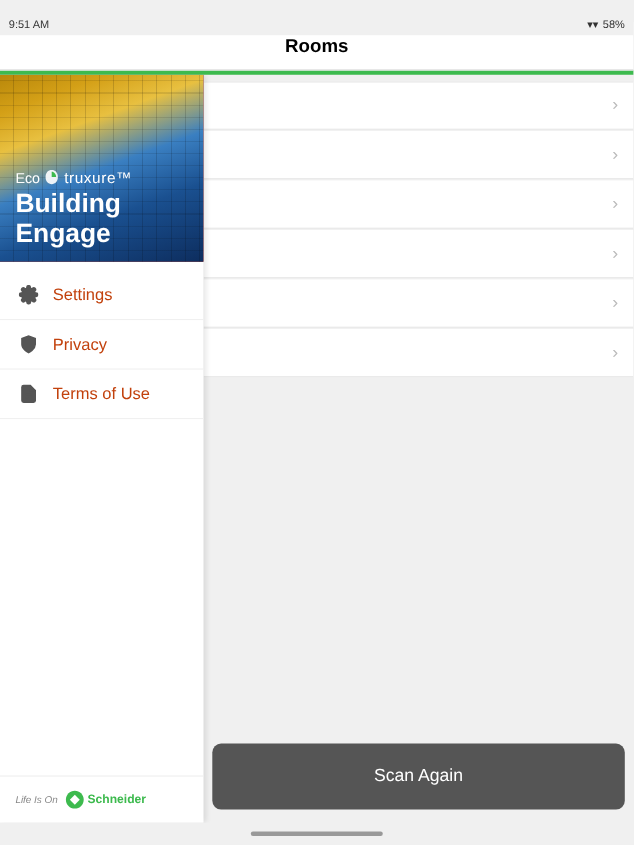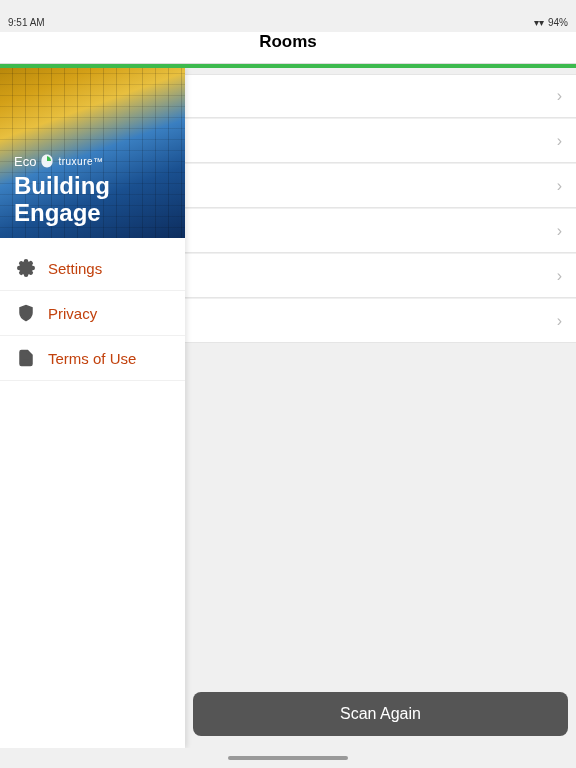--- a/index.html
+++ b/index.html
@@ -139,21 +139,21 @@
       margin-bottom: 4px;
     }
 
     .eco-text {
       font-size: 13px;
       color: #fff;
       font-weight: 500;
     }
 
     .truxure-text {
-      font-size: 10px;
+      font-size: 14px;
       color: #fff;
       font-weight: 400;
       letter-spacing: 0.5px;
     }
 
     .brand-leaf {
       width: 16px;
       height: 16px;
       display: inline-block;
     }
@@ -260,21 +260,21 @@
       color: #bbb;
       font-size: 16px;
       font-weight: 300;
     }
 
     
     .scan-again-btn {
       margin: 8px 8px 12px 8px;
       background: #555;
       border-radius: 8px;
-      height: 44px;
+      height: 60px;
       display: flex;
       align-items: center;
       justify-content: center;
       cursor: pointer;
     }
 
     .scan-again-label {
       color: #fff;
       font-size: 16px;
       font-weight: 500;
@@ -301,21 +301,21 @@
       fill: currentColor;
     }
   </style>
 </head>
 <body>
 
 <div class="status-bar">
   <span class="status-bar-left">9:51 AM</span>
   <div class="status-bar-right">
     <span class="wifi-icon">▾▾</span>
-    <span>94%</span>
+    <span>58%</span>
   </div>
 </div>
 
 <div class="app-container">
 
   <div class="nav-bar">
     <span class="nav-title">Rooms</span>
   </div>
 
   <div class="green-indicator"></div>
@@ -369,20 +369,31 @@
               <polyline points="14,2 14,8 20,8"></polyline>
               <line x1="8" y1="13" x2="16" y2="13"></line>
               <line x1="8" y1="17" x2="12" y2="17"></line>
             </svg>
           </span>
           <span class="menu-label">Terms of Use</span>
         </div>
 
       </div>
 
+      <div class="sidebar-footer">
+        <span class="life-is-on">Life Is On</span>
+        <div class="schneider-logo">
+
+          <svg width="18" height="18" viewBox="0 0 20 20">
+            <path d="M10 1 C5 1, 1 5, 1 10 C1 15, 5 19, 10 19 C15 19, 19 15, 19 10 C19 5, 15 1, 10 1Z" fill="#3dba4e"></path>
+            <path d="M5 10 L10 5 L15 10 L10 15Z" fill="white"></path>
+          </svg>
+          <span class="schneider-text">Schneider</span>
+        </div>
+      </div>
     </div>
 
     <div class="main-content">
 
       <div class="room-list">
 
         <div class="room-item">
           <span></span>
           <span class="chevron-icon">›</span>
         </div>

